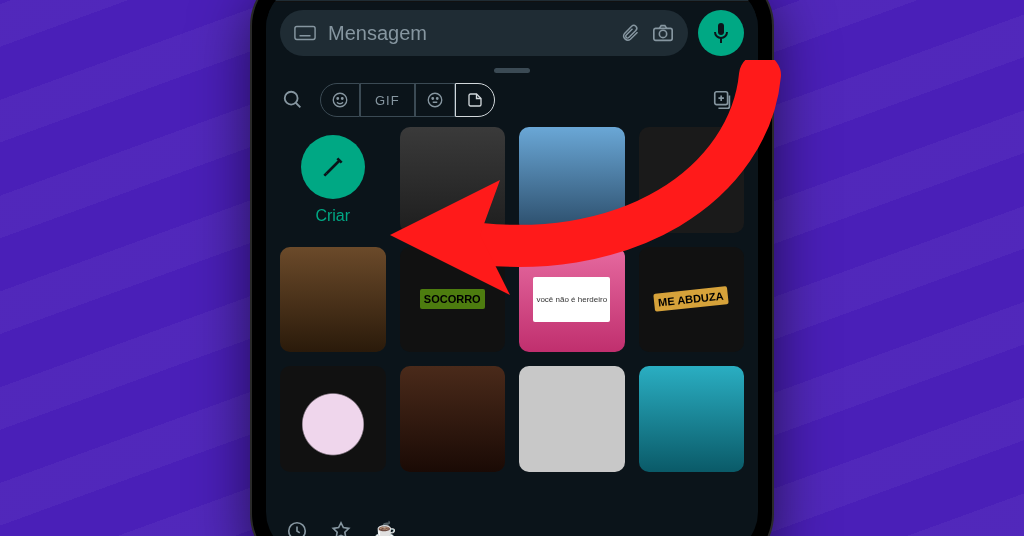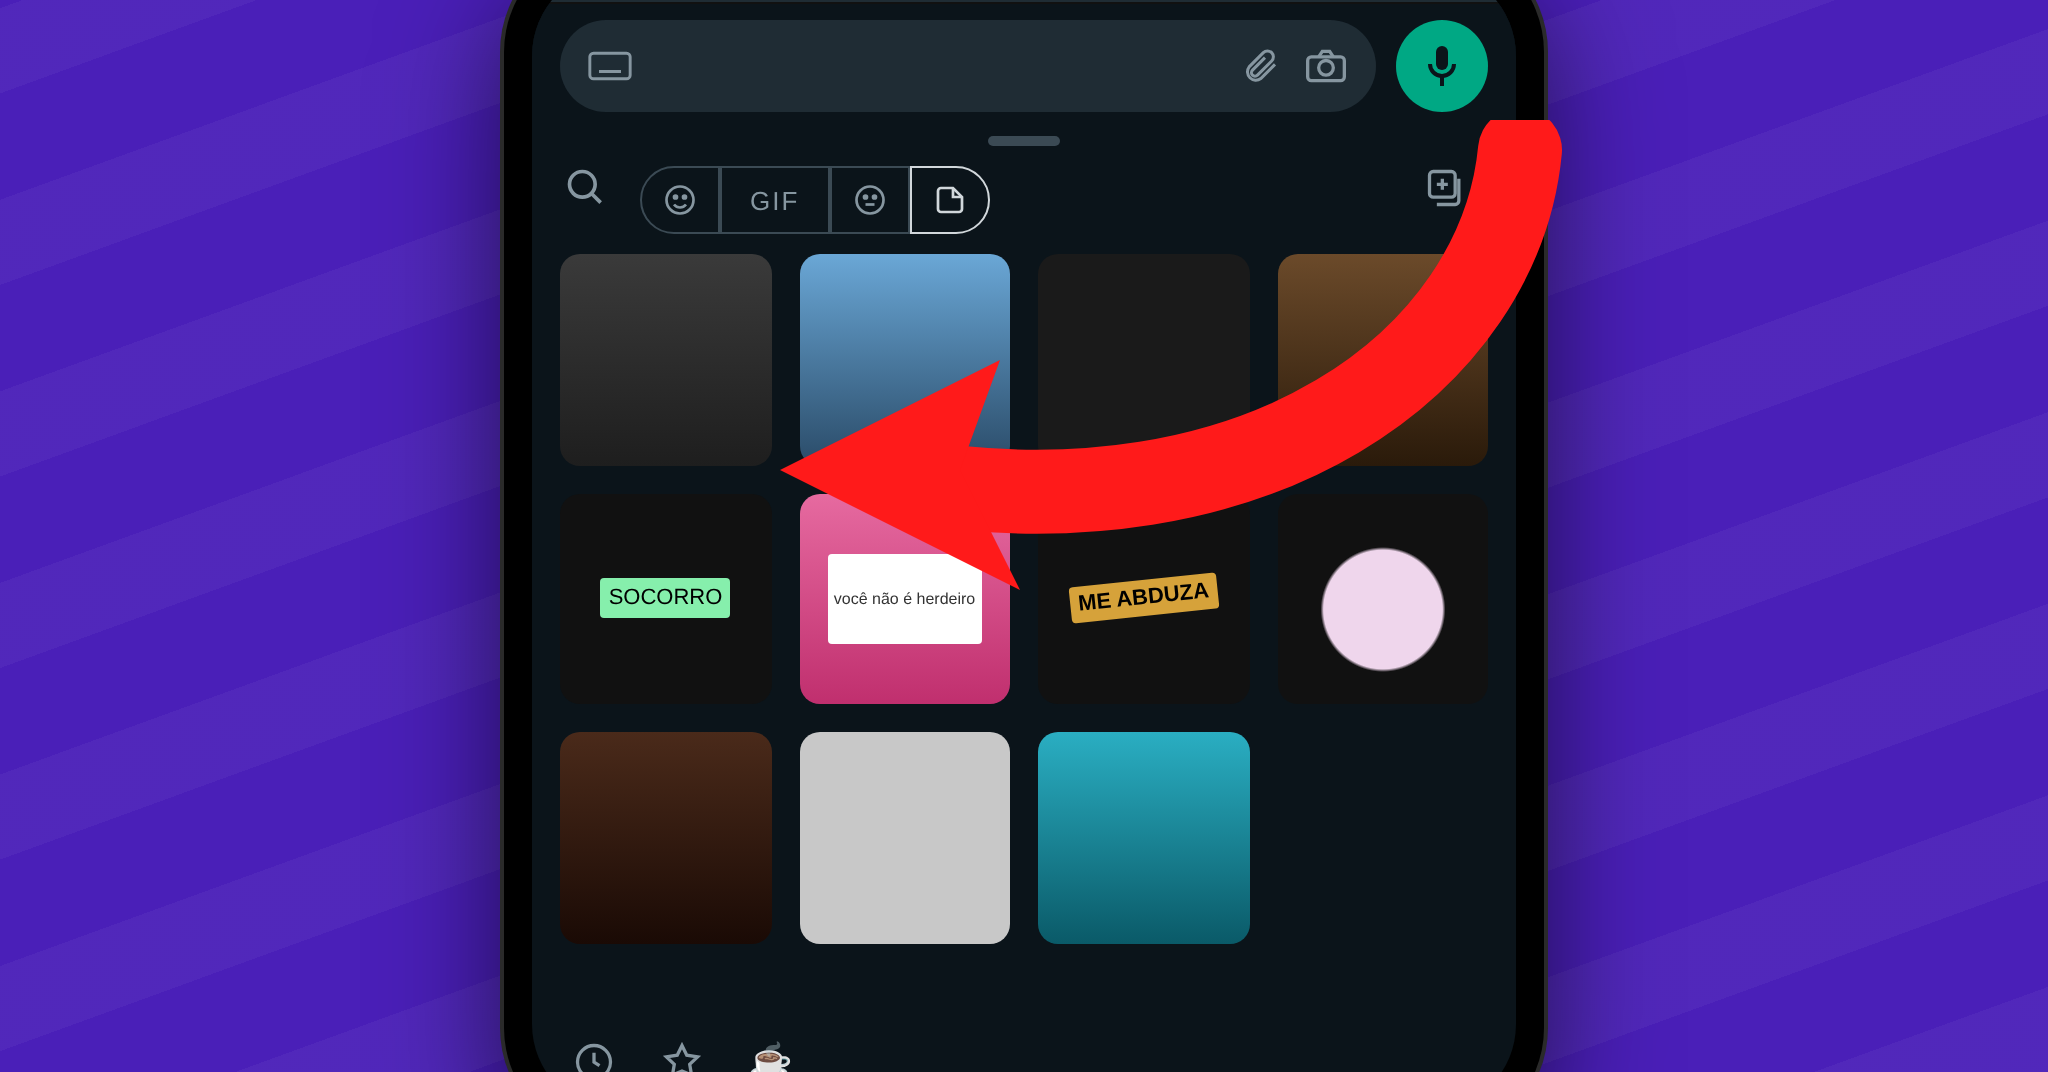--- a/index.html
+++ b/index.html
@@ -76,20 +76,21 @@
     display:flex; align-items:center; justify-content:center;
     color:#0b141a;
   }
   .drag-handle {
     width: 36px; height: 5px;
     background:#3b4a54; border-radius:3px;
     margin: 2px auto 6px auto;
   }
   .tabs-row {
     display:flex;
+    align-items:center;
     gap: 8px;
     padding: 4px 16px 10px 16px;
   }
   .tab-pill {
     border:1.5px solid #3b4a54;
     color:#8696a0;
     height:34px;
     border-radius: 18px;
     padding: 0 14px;
     display:flex; align-items:center; justify-content:center;
@@ -132,21 +133,21 @@
     font-size:10px; color:#fff; text-align:center;
     padding:4px;
     overflow:hidden;
     position:relative;
   }
   .s1{background:linear-gradient(#3a3a3a,#1e1e1e);}
   .s2{background:linear-gradient(#6aa7d6,#2a4b68);}
   .s3{background:#1a1a1a;}
   .s4{background:linear-gradient(#6b4a2a,#2a1a0a);}
   .s5{background:#111; color:#000;}
-  .s5 .sign{background:#86efac;color:#000;padding:4px 4px;font-weight:400;font-size:11px;border-radius:2px;}
+  .s5 .sign{background:#4d7c0f;color:#000;padding:4px 4px;font-weight:700;font-size:11px;border-radius:2px;}
   .s6{background:linear-gradient(#e66aa0,#c02f6e);}
   .s6 .sign2{background:#fff;color:#333;font-size:8px;padding:18px 3px;border-radius:2px;}
   .s7{background:#111;}
   .s7 .sign3{background:#d6a23a;color:#000;font-weight:800;font-size:11px;padding:3px 4px;transform:rotate(-6deg);border-radius:2px;}
   .s8{background:radial-gradient(circle at 50% 55%,#efd6ec 38%,transparent 40%),#111;}
   .s9{background:linear-gradient(#4a2a1a,#1a0a05);}
   .s10{background:#c8c8c8;}
   .s11{background:linear-gradient(#2aaec2,#0a5a68);}
   .bottom-row {
     display:flex; align-items:center; gap:22px;
@@ -178,20 +179,21 @@
         <span class="icon">
           <svg width="22" height="16" viewBox="0 0 24 16" fill="none" stroke="#8696a0" stroke-width="1.6">
               <rect x="1" y="1" width="22" height="14" rx="2"></rect>
               <line x1="5" y1="5" x2="5" y2="5"></line>
               <line x1="9" y1="5" x2="9" y2="5"></line>
               <line x1="13" y1="5" x2="13" y2="5"></line>
               <line x1="17" y1="5" x2="17" y2="5"></line>
               <line x1="6" y1="11" x2="18" y2="11"></line>
             </svg>
         </span>
+        <span class="ph">Mensagem</span>
         <span style="flex:1"></span>
         <span class="icon">
           <svg width="20" height="22" viewBox="0 0 24 24" fill="none" stroke="#8696a0" stroke-width="1.8">
               <path d="M21 11l-8.5 8.5a5 5 0 01-7-7L14 4a3.5 3.5 0 015 5l-8.5 8.5a2 2 0 01-3-3L15 7"></path>
             </svg>
         </span>
         <span class="icon">
           <svg width="22" height="20" viewBox="0 0 24 20" fill="none" stroke="#8696a0" stroke-width="1.8">
               <rect x="2" y="5" width="20" height="13" rx="2"></rect>
               <circle cx="12" cy="11" r="4"></circle>
@@ -248,20 +250,30 @@
             <path d="M19 7v12a2 2 0 01-2 2H7"></path>
             <line x1="10" y1="7" x2="10" y2="13"></line>
             <line x1="7" y1="10" x2="13" y2="10"></line>
           </svg>
       </span>
     </div>
 
     <div class="sticker-area">
       <div class="grid">
 
+        <div class="create-cell">
+          <div class="create-btn">
+            <svg width="26" height="26" viewBox="0 0 24 24" fill="none" stroke="#0b141a" stroke-width="2.4">
+                <path d="M6 18L18 6"></path>
+                <path d="M6 18l-2 2 2-2z" fill="#0b141a"></path>
+                <path d="M16 4l4 4"></path>
+              </svg>
+          </div>
+          <span class="create-lbl">Criar</span>
+        </div>
 
         <div class="sticker s1"></div>
         <div class="sticker s2"></div>
         <div class="sticker s3"></div>
 
         <div class="sticker s4"></div>
         <div class="sticker s5">
           <span class="sign">SOCORRO</span>
         </div>
         <div class="sticker s6">

